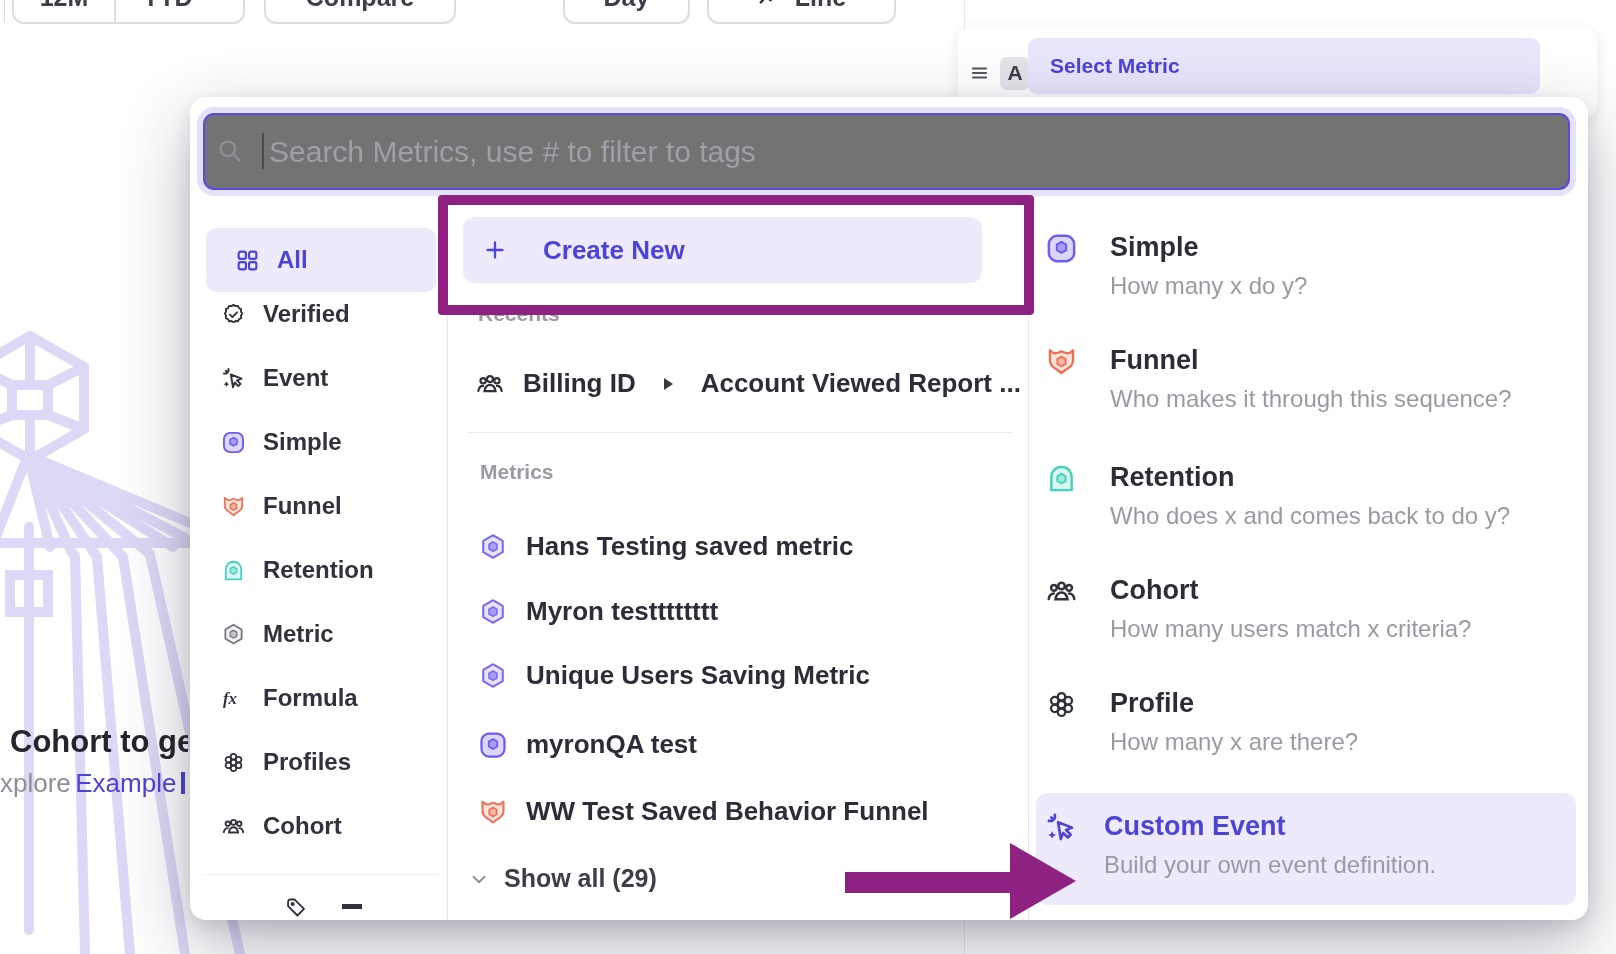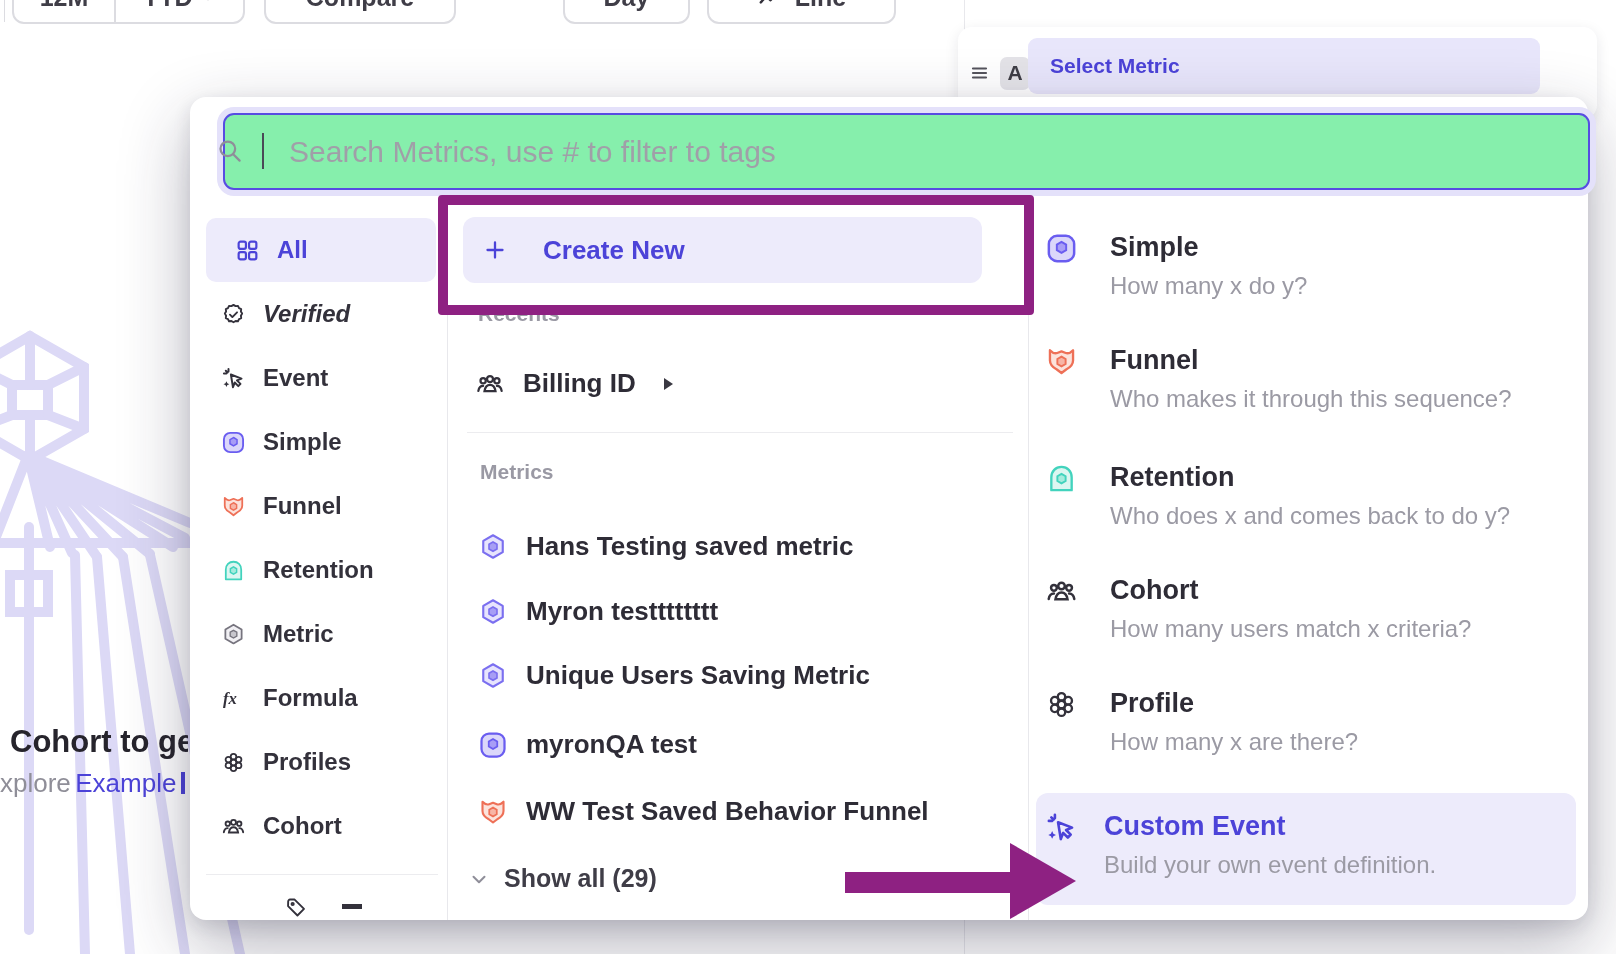--- a/index.html
+++ b/index.html
@@ -6,21 +6,21 @@
   body{width:1616px;height:954px;overflow:hidden;font-family:"Liberation Sans",sans-serif;}
   .stage{position:relative;width:1616px;height:954px;}
   .abs{position:absolute;}
   .btn{position:absolute;top:-30px;height:54px;background:#fff;border:2px solid #dcdce1;border-radius:12px;box-sizing:border-box;display:flex;align-items:center;justify-content:center;color:#3f3d47;font-size:25px;font-weight:600;z-index:2;}
   .vdiv{position:absolute;width:1px;background:#e8e8ec;}
   .hdiv{position:absolute;height:1px;background:#ececef;}
   .card{position:absolute;left:958px;top:27px;width:639px;height:92px;background:#fff;border-radius:14px;box-shadow:0 4px 14px rgba(30,30,50,.10);z-index:4;display:flex;align-items:center;}
   .chip{position:absolute;left:1028px;top:38px;width:512px;height:56px;background:#e8e6fb;border-radius:9px;display:flex;align-items:center;z-index:5;}
   .modal{position:absolute;left:190px;top:97px;width:1398px;height:823px;background:#fff;border-radius:16px;box-shadow:0 26px 70px rgba(35,30,60,.32),0 6px 18px rgba(35,30,60,.12);z-index:10;}
   .z11{z-index:11;}
-  .search{position:absolute;left:203px;top:113px;width:1367px;height:77px;box-sizing:border-box;border:2.5px solid #574ce2;border-radius:11px;background:#86efac;box-shadow:0 0 0 6px #e4e1fa;font-family:"Liberation Sans",sans-serif;font-size:30px;color:#26242c;padding:0 20px 0 64px;outline:none;z-index:11;margin-left:20px;}
+  .search{position:absolute;left:203px;top:113px;width:1367px;height:77px;box-sizing:border-box;border:2.5px solid #574ce2;border-radius:11px;background:#737373;box-shadow:0 0 0 6px #e4e1fa;font-family:"Liberation Sans",sans-serif;font-size:30px;color:#26242c;padding:0 20px 0 64px;outline:none;z-index:11;}
   .search::placeholder{color:#a09fa8;}
   .cat{position:absolute;left:206px;width:230px;height:64px;display:flex;align-items:center;gap:17px;padding-left:15px;box-sizing:border-box;border-radius:10px;z-index:11;cursor:pointer;}
   .cat .lbl{font-size:24px;font-weight:600;color:#33313b;}
   .cat.sel{background:#edebfb;}
   .cat.sel .lbl{color:#4c43d8;}
   .mrow{position:absolute;display:flex;align-items:center;gap:18px;z-index:11;cursor:pointer;}
   .mrow .txt{font-size:26px;font-weight:600;color:#2e2c36;white-space:nowrap;}
   .heading{position:absolute;font-size:21px;font-weight:600;color:#9a99a4;z-index:11;}
   .trow-title{font-size:27px;font-weight:600;color:#2e2c36;}
   .trow-desc{font-size:24px;color:#9b9aa4;margin-top:9px;}
@@ -100,32 +100,32 @@
   <input class="search" readonly="" placeholder="Search Metrics, use # to filter to tags" style="">
   <svg class="abs z11" style="left:216px;top:137px;" width="27" height="27" viewBox="0 0 24 24">
       <circle cx="10.5" cy="10.5" r="6.5" fill="none" stroke="#8f8e99" stroke-width="2"></circle>
       <path d="M15.3 15.3L21 21" stroke="#8f8e99" stroke-width="2" stroke-linecap="round"></path>
     </svg>
   <div class="abs z11" style="left:262px;top:133px;width:2px;height:36px;background:#4a4956;"></div>
 
   <div class="vdiv z11" style="left:447px;top:202px;height:718px;"></div>
   <div class="vdiv z11" style="left:1028px;top:202px;height:718px;"></div>
 
-  <div class="cat sel" style="top:218px;padding-left:29px;">
+  <div class="cat sel" style="top:228px;padding-left:29px;">
     <svg width="25" height="25" viewBox="0 0 24 24">
         <g fill="none" stroke="#4c43d8" stroke-width="2.1">
           <rect x="3.5" y="3.5" width="7" height="7" rx="1.8"></rect>
           <rect x="13.5" y="3.5" width="7" height="7" rx="1.8"></rect>
           <rect x="3.5" y="13.5" width="7" height="7" rx="1.8"></rect>
           <rect x="13.5" y="13.5" width="7" height="7" rx="1.8"></rect>
         </g>
       </svg>
     <span class="lbl">All</span>
   </div>
-  <div class="cat" style="top:282px;font-style:italic;">
+  <div class="cat" style="top:282px;">
     <svg width="25" height="25" viewBox="0 0 24 24">
         <path d="M12 2.8l2 1.2 2.3-.3 1 2.1 2.1 1-.3 2.3 1.2 2-1.2 2 .3 2.3-2.1 1-1 2.1-2.3-.3-2 1.2-2-1.2-2.3.3-1-2.1-2.1-1 .3-2.3-1.2-2 1.2-2-.3-2.3 2.1-1 1-2.1 2.3.3z" fill="none" stroke="#33313b" stroke-width="1.8" stroke-linejoin="round"></path>
         <path d="M8.6 12.2l2.3 2.3 4.5-4.6" fill="none" stroke="#33313b" stroke-width="1.8" stroke-linecap="round" stroke-linejoin="round"></path>
       </svg>
     <span class="lbl">Verified</span>
   </div>
   <div class="cat" style="top:346px;">
     <svg width="25" height="25" viewBox="0 0 24 24">
         <path d="M9.5 8.2l10.2 3.9-4.4 1.7 3.4 3.4-2.1 2.1-3.4-3.4-1.7 4.5z" fill="none" stroke="#33313b" stroke-width="1.9" stroke-linejoin="round"></path>
         <path d="M7.2 2.8v2.4M2.8 7.2h2.4M4.6 4.6l1.7 1.7" stroke="#33313b" stroke-width="1.9" stroke-linecap="round"></path>
@@ -208,20 +208,21 @@
 
   <div class="mrow" style="left:475px;top:368px;">
     <svg width="30" height="30" viewBox="0 0 24 24" fill="none" stroke="#33313b" stroke-width="1.8" stroke-linecap="round">
         <circle cx="6.5" cy="9.3" r="2.1"></circle>
         <circle cx="17.5" cy="9.3" r="2.1"></circle>
         <circle cx="12" cy="8" r="2.4"></circle>
         <path d="M2.7 17.5c.4-2.4 2-4 3.8-4M21.3 17.5c-.4-2.4-2-4-3.8-4M7.6 17.7c.5-3 2.3-5 4.4-5s3.9 2 4.4 5z"></path>
       </svg>
     <span class="txt">Billing ID</span>
       <span class="tri"></span>
+      <span class="txt">Account Viewed Report ...</span>
   </div>
 
   <div class="hdiv z11" style="left:467px;top:432px;width:546px;"></div>
 
   <div class="heading" style="left:480px;top:460px;text-align:center;">Metrics</div>
 
   <div class="mrow" style="left:478px;top:531px;">
     <svg width="30" height="30" viewBox="0 0 24 24">
         <path d="M12 2.6L19.8 7.1V16.1L12 20.6L4.2 16.1V7.1Z" fill="#e7e4fd" stroke="#7b6ff0" stroke-width="1.7" stroke-linejoin="round"></path>
         <path d="M12 8l3.2 1.85v3.7L12 15.4l-3.2-1.85v-3.7z" fill="#a79ef5" stroke="#7b6ff0" stroke-width="1.3"></path>

